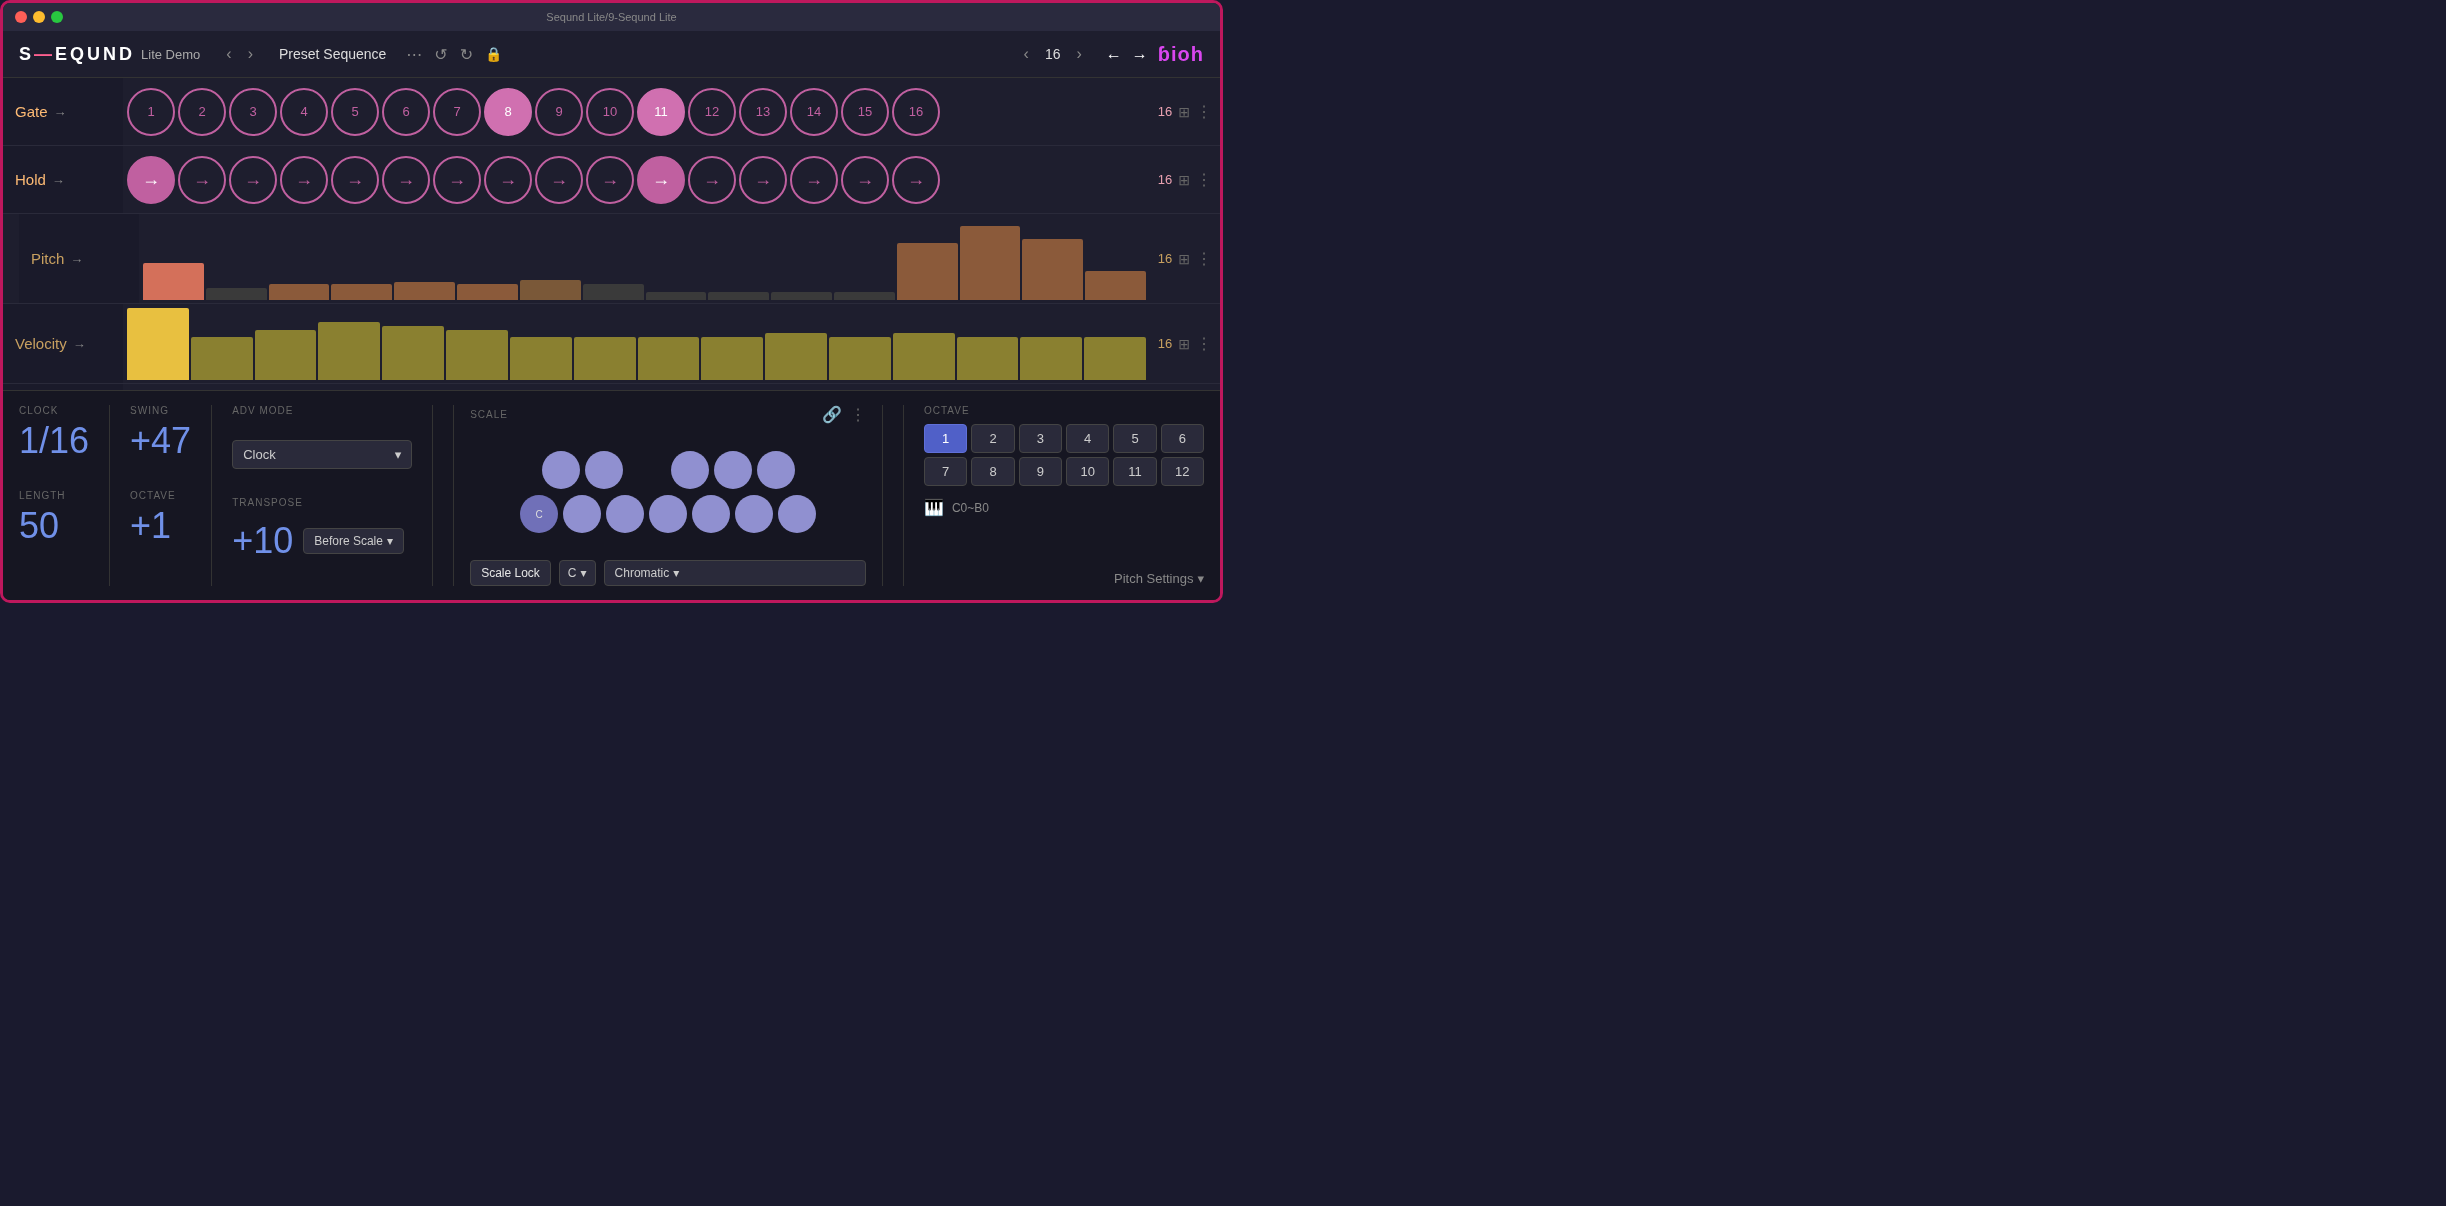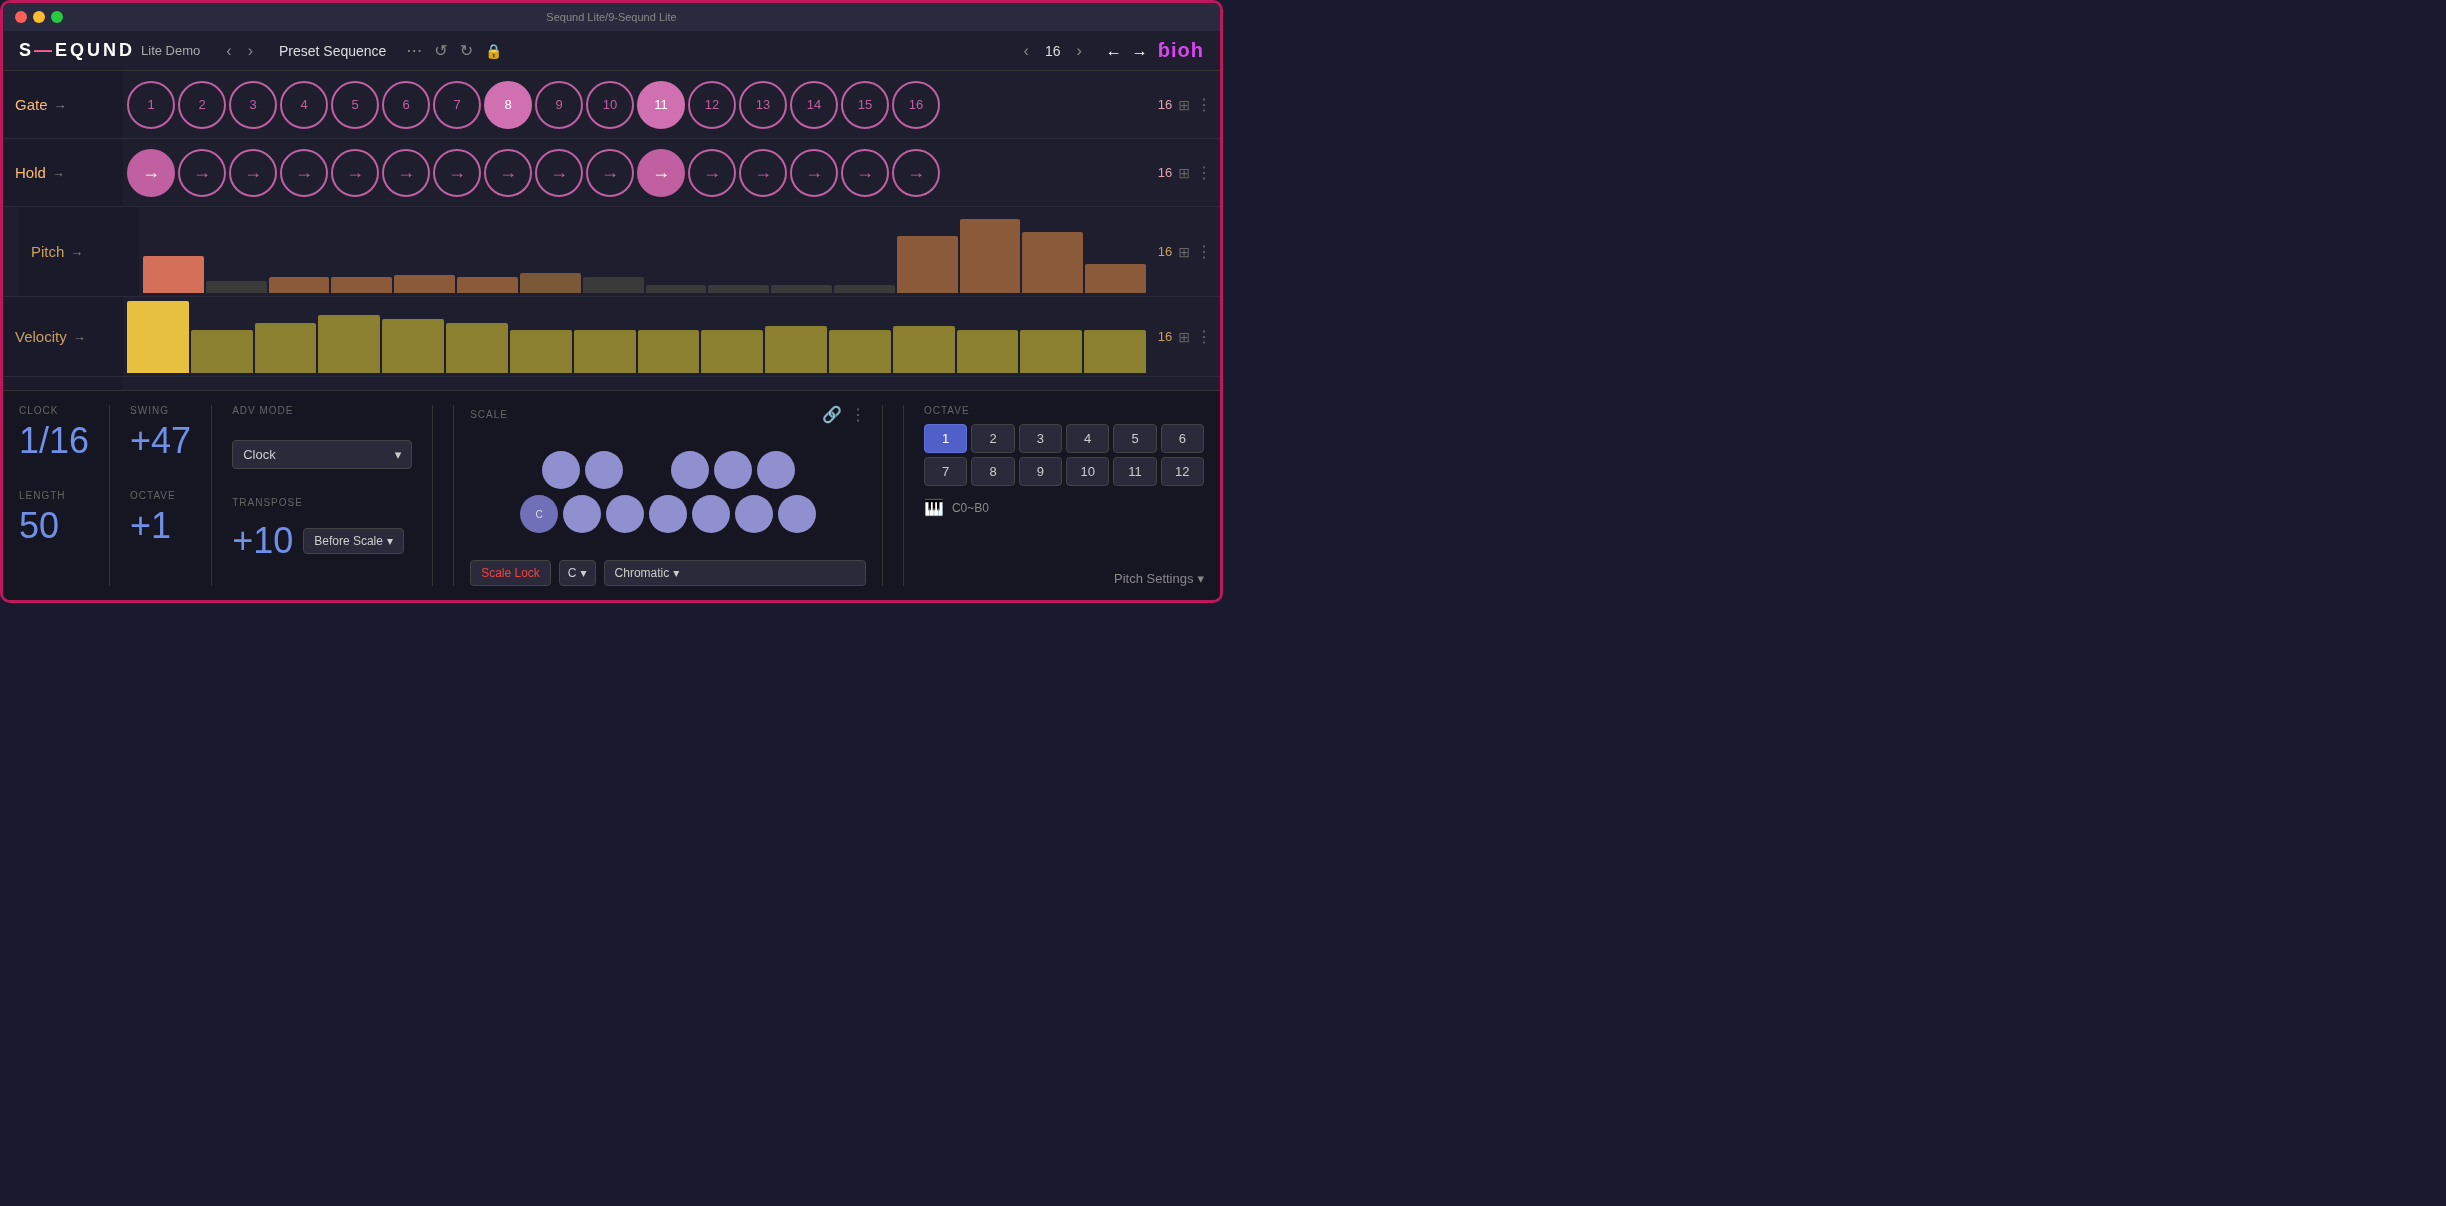--- a/index.html
+++ b/index.html
@@ -44,21 +44,21 @@
       width: 12px;
       height: 12px;
       border-radius: 50%;
     }
     .tl-red { background: #ff5f57; }
     .tl-yellow { background: #febc2e; }
     .tl-green { background: #28c840; }
 
     .header {
       background: #1e1e2e;
-      height: 40px;
+      height: 47px;
       display: flex;
       align-items: center;
       padding: 0 16px;
       gap: 12px;
       border-bottom: 1px solid #333;
       flex-shrink: 0;
     }
     .logo {
       display: flex;
       align-items: center;
@@ -331,21 +331,21 @@
     }
     .scale-bottom-row {
       display: flex;
       align-items: center;
       gap: 8px;
     }
     .scale-lock-btn {
       background: #2a2a3a;
       border: 1px solid #444;
       border-radius: 4px;
-      color: #ef4444;
+      color: #e5e5e5;
       font-size: 12px;
       padding: 5px 10px;
       cursor: pointer;
     }
     .scale-key-btn {
       background: #2a2a3a;
       border: 1px solid #444;
       border-radius: 4px;
       color: #ccc;
       font-size: 12px;

